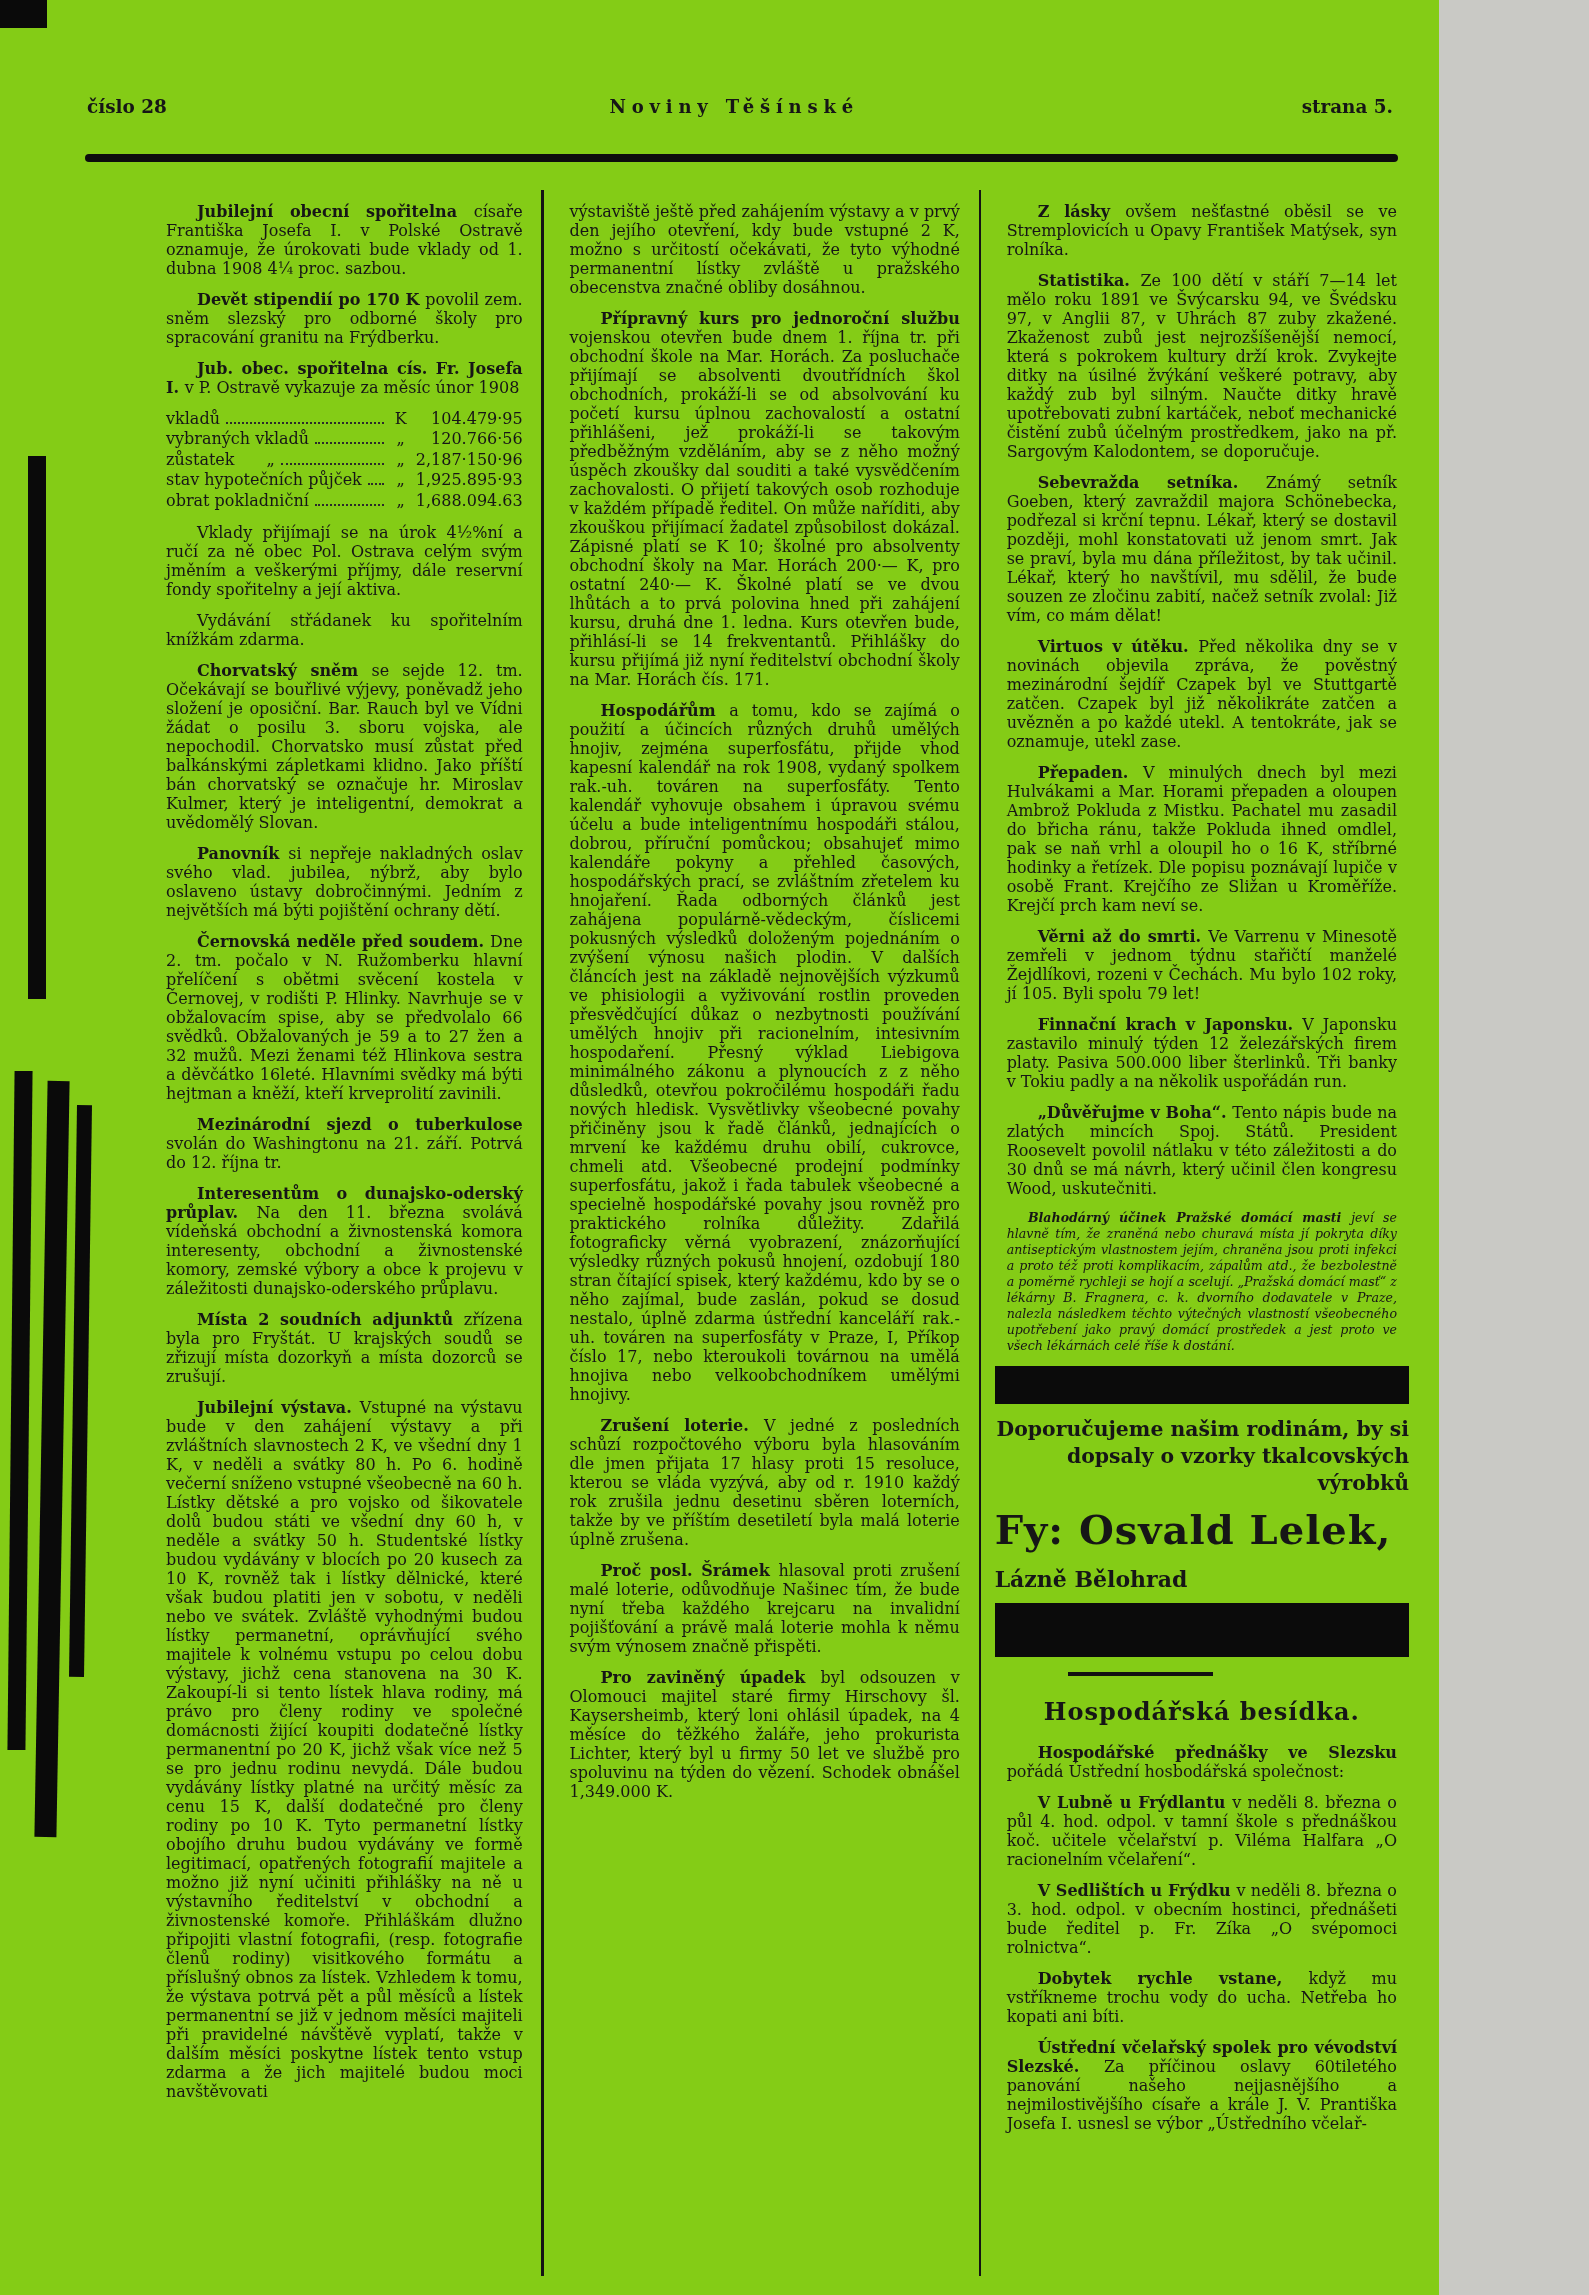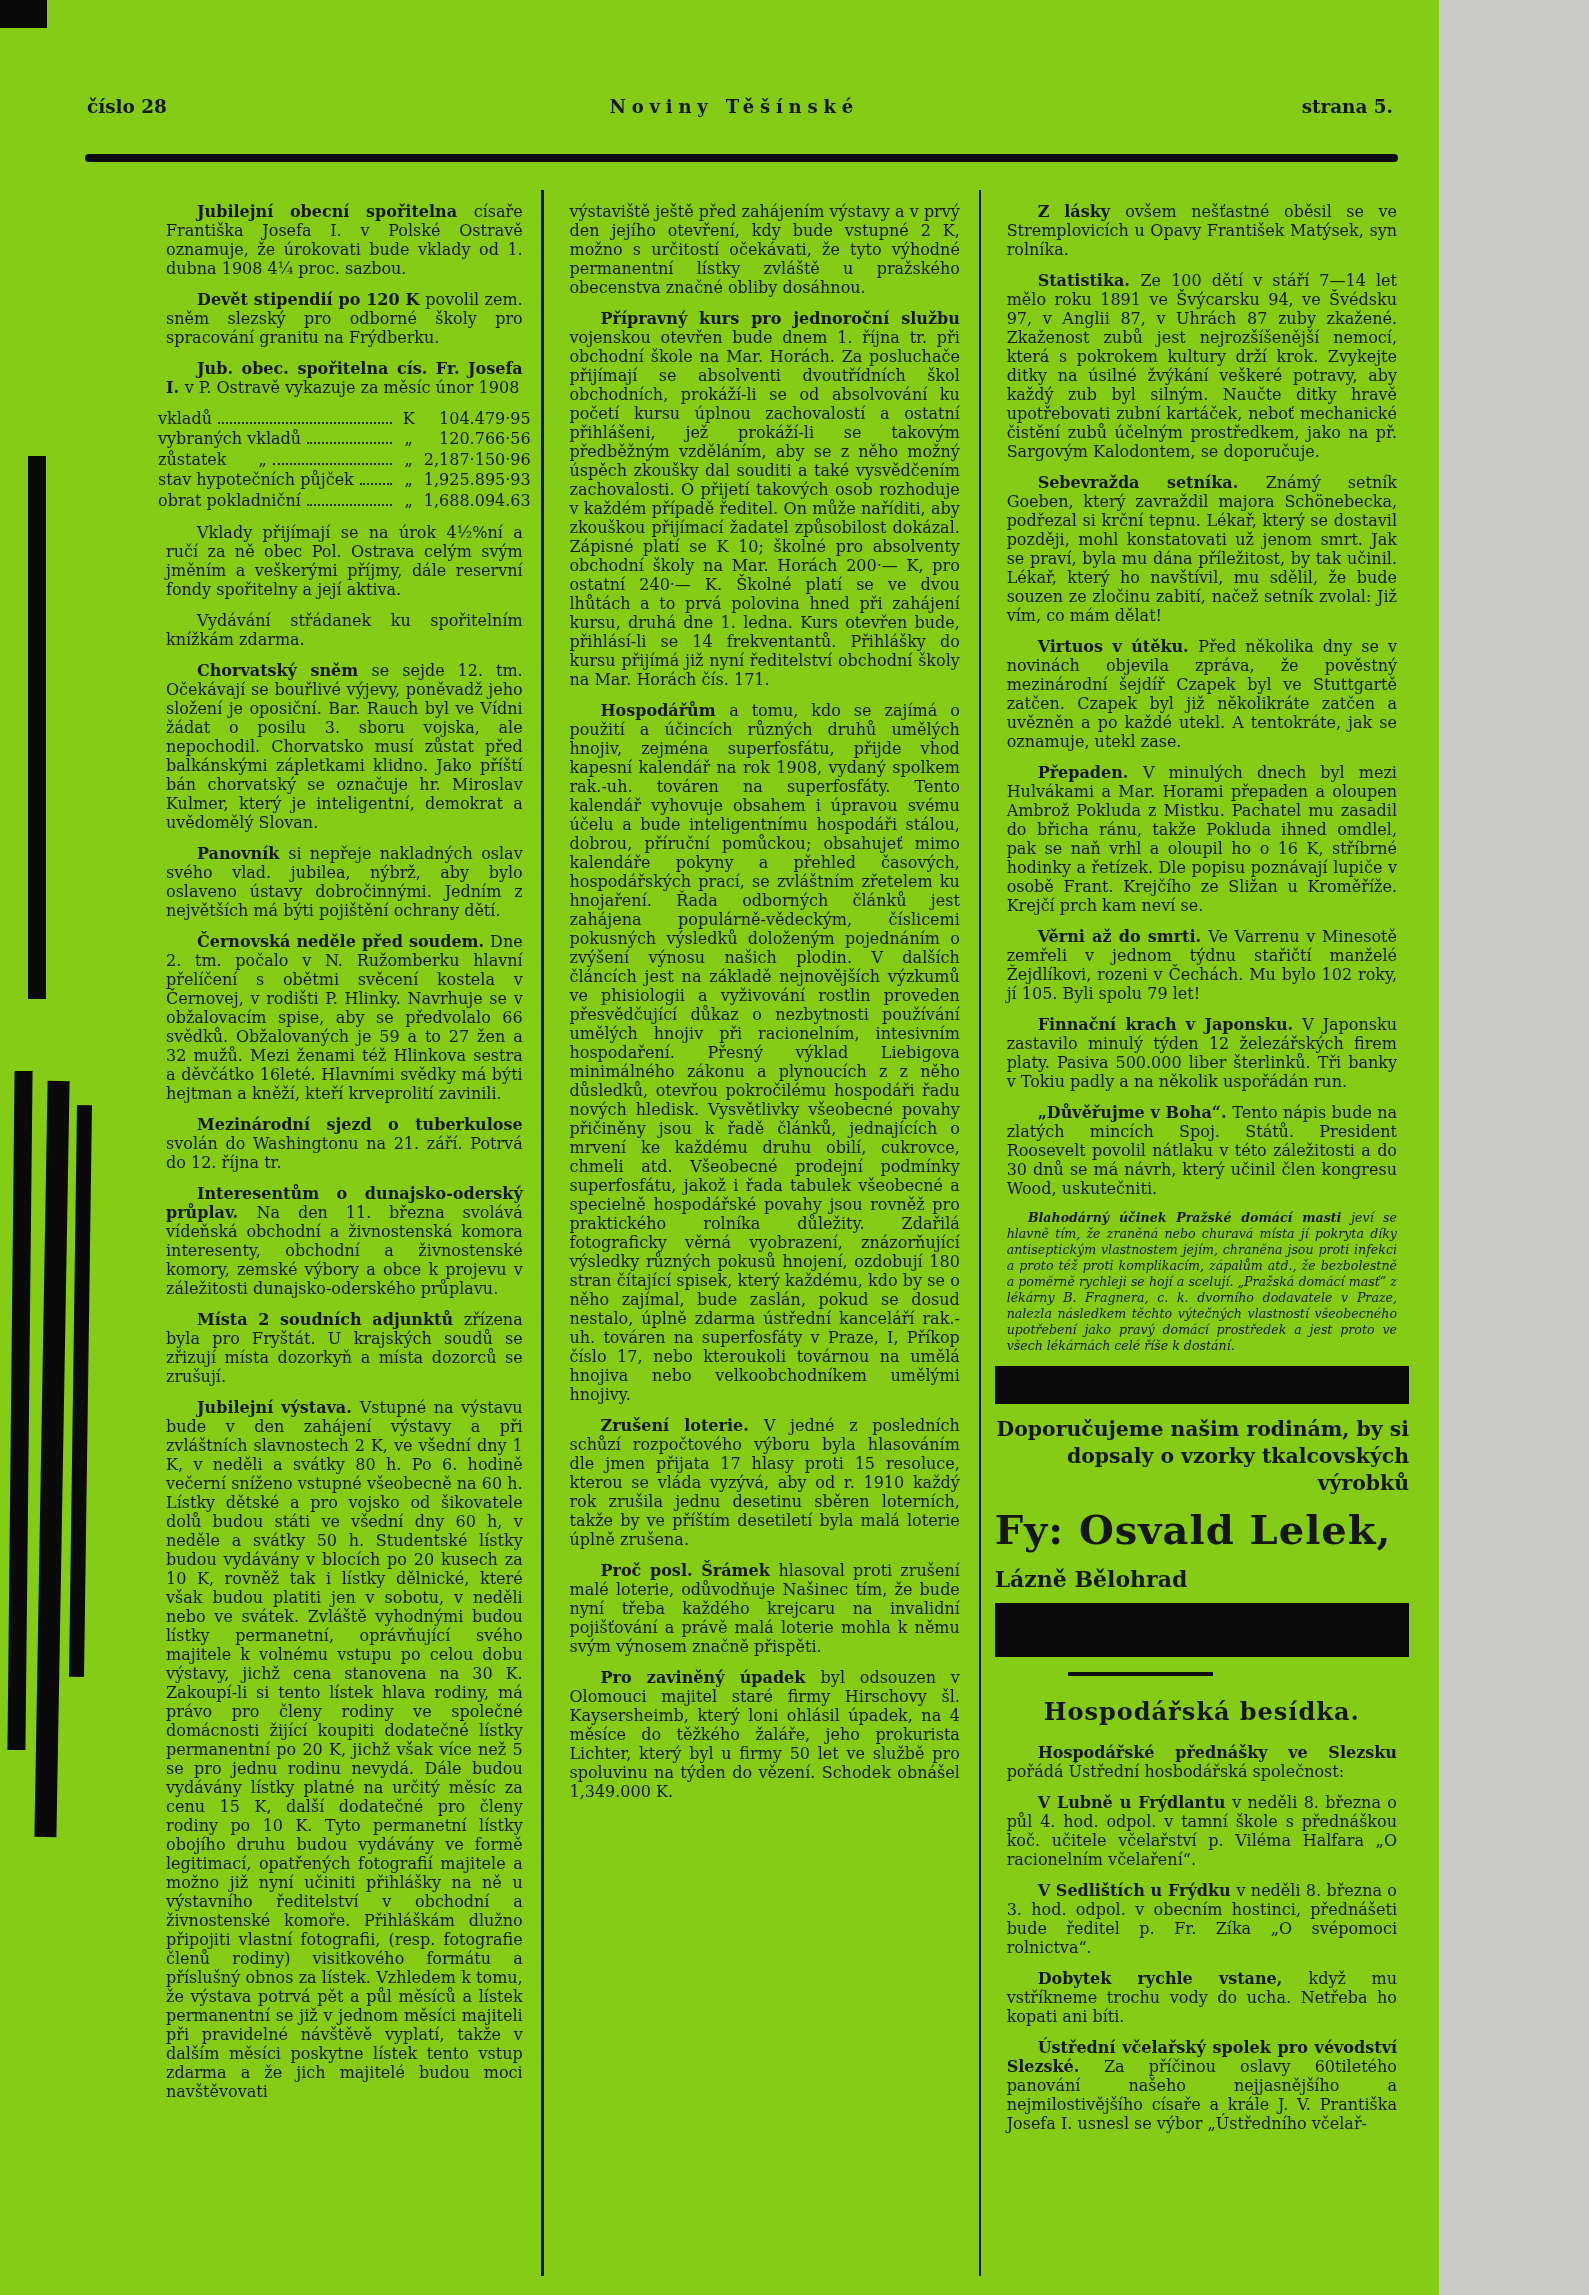--- a/index.html
+++ b/index.html
@@ -17,21 +17,21 @@
   .vrule{width:2.4px;background:#141414;flex:0 0 auto;}
   .col{overflow:hidden;}
   .col-1{width:418px;padding-right:6.8px;}
   .col-2{width:455px;padding:0 6.8px 0 13.6px;}
   .col-3{width:455px;padding:0 0 0 13.6px;}
   .para{margin:12px;font-size:16px;line-height:19px;text-align:justify;text-indent:31px;}
   .para.noindent{text-indent:0;}
   .para.italic-small{font-size:12.6px;line-height:16px;font-style:italic;text-indent:21.3px;}
   .lead{font-weight:bold;}
   
-  .ledger{margin:4px;}
+  .ledger{margin:12px;}
   .ledger-row{display:flex;align-items:baseline;font-size:16px;line-height:20.4px;}
   .ledger-label{white-space:nowrap;}
   .leader{flex:1 1 auto;border-bottom:2.4px dotted #2a2a2a;margin:0 5.8px 4.8px 5.8px;min-width:14.5px;}
   .cur{width:22px;text-align:center;}
   .val{min-width:111px;text-align:right;white-space:nowrap;}
   
   .black-bar{background:#0b0b0b;width:100%;margin:11.6px 0;}
   .ad-text{margin:3.9px 0 9.7px;font-size:20.4px;line-height:27px;font-weight:bold;text-align:right;text-indent:0;}
   .brand{display:flex;align-items:baseline;gap:12.6px;margin:8.7px 0 4.8px;flex-wrap:wrap;}
   .brand-name{font-size:40px;font-weight:bold;letter-spacing:1px;white-space:nowrap;}
@@ -55,21 +55,21 @@
   <div class="masthead">
     <span class="issue-no">číslo 28</span>
     <span class="paper-title">Noviny Těšínské</span>
     <span class="page-no">strana 5.</span>
   </div>
   <div class="head-rule"></div>
 
   <div class="cols">
     <div class="col col-1">
         <p class="para"><b class="lead">Jubilejní obecní spořitelna </b>císaře Františka Josefa I. v Polské Ostravě oznamuje, že úrokovati bude vklady od 1. dubna 1908 4¼ proc. sazbou.</p>
-        <p class="para"><b class="lead">Devět stipendií po 120 K </b>povolil zem. sněm slezský pro odborné školy pro spracování granitu na Frýdberku.</p>
+        <p class="para"><b class="lead">Devět stipendií po 170 K </b>povolil zem. sněm slezský pro odborné školy pro spracování granitu na Frýdberku.</p>
         <p class="para"><b class="lead">Jub. obec. spořitelna cís. Fr. Josefa I. </b>v P. Ostravě vykazuje za měsíc únor 1908</p>
         <div class="ledger">
           <div class="ledger-row">
             <span class="ledger-label">vkladů</span>
             <span class="leader"></span>
             <span class="cur">K</span>
             <span class="val">104.479·95</span>
           </div>
           <div class="ledger-row">
             <span class="ledger-label">vybraných vkladů</span>

